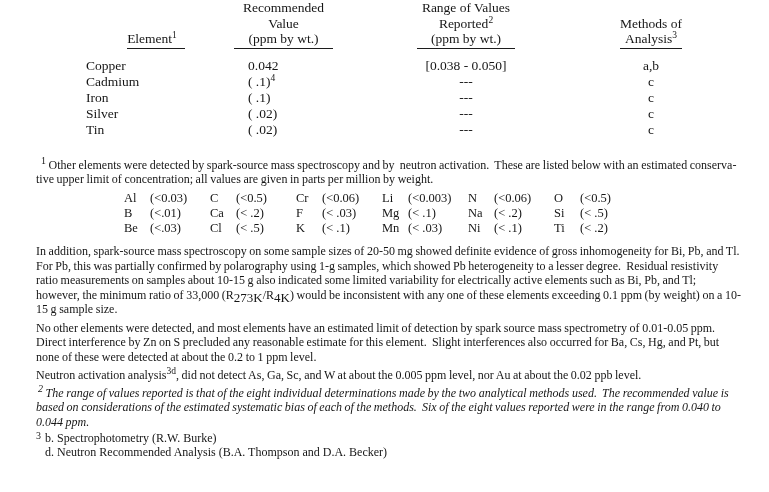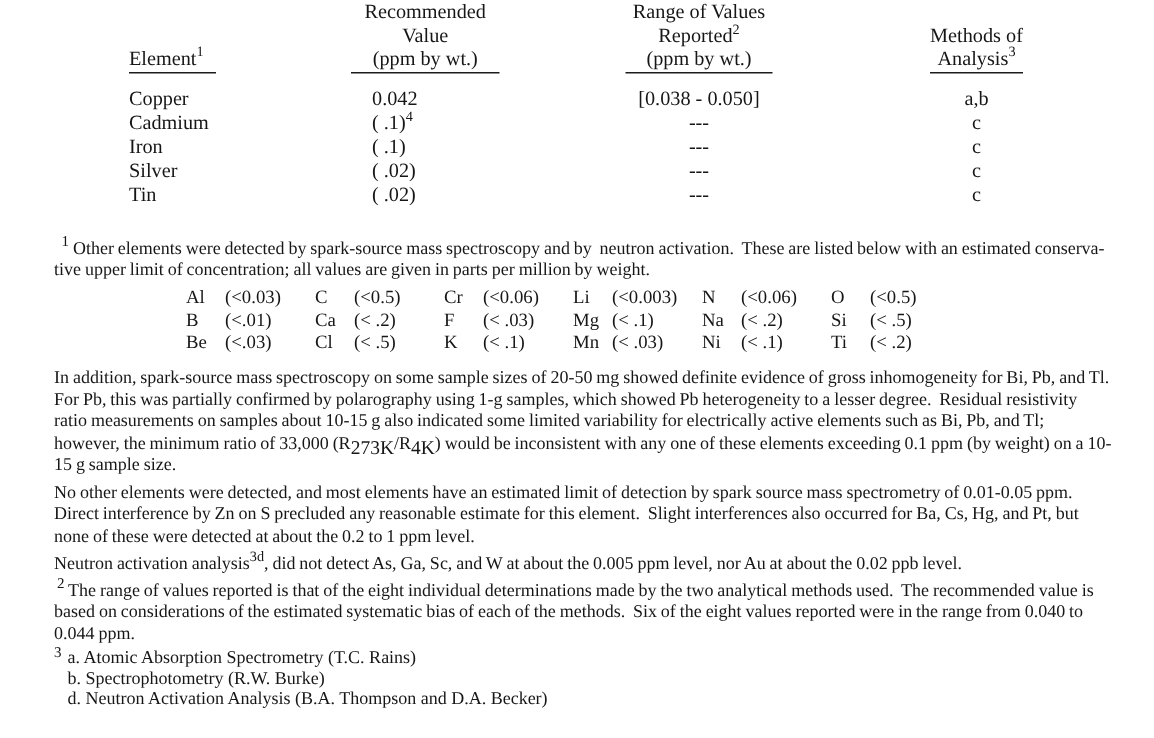--- a/index.html
+++ b/index.html
@@ -3,42 +3,42 @@
 <meta charset="utf-8">
 <style>
   * { margin:0; padding:0; box-sizing:border-box; }
   html,body { width:769px; height:492px; background:#ffffff; overflow:hidden; }
   body { font-family:"Liberation Serif","DejaVu Serif",serif; color:#161616; }
   .page { width:769px; height:492px; padding:0 16px 0 36px; overflow:hidden; }
 
   
   .main-table { border-collapse:collapse; table-layout:fixed; margin-left:50px; font-size:13.5px; line-height:15.5px; }
   .main-table th { font-weight:normal; vertical-align:bottom; text-align:center; padding:0 0 2px 0; }
-  .main-table th.th-el { text-align:left;margin-top:26px; }
+  .main-table th.th-el { text-align:center;margin-top:26px; }
   .ul { display:inline-block; border-bottom:1.6px solid #1c1c1c; padding-bottom:1px; }
   .ul-pad { padding-left:14px; padding-right:14px; }
   .ul-el { padding-right:8px; }
   .ul-mth { padding-left:5px; padding-right:5px; }
   .hsup { font-size:9.5px; line-height:0; vertical-align:super; }
   .isub { font-size:13px; line-height:0; vertical-align:sub; }
   .main-table td { height:16px; line-height:16px; }
   .main-table tbody tr:first-child td { padding-top:7px; height:23px; }
   .td-el { text-align:left; }
   .td-val { text-align:left; padding-left:22px; }
   .td-rng { text-align:center; }
   .td-mth { text-align:center; }
 
   
   .fn, .para { font-size:12px; line-height:14.5px; white-space:pre-wrap; word-spacing:-0.4px; }
   .fnm { font-size:10px; line-height:0; vertical-align:super; }
   .fn1 { margin-top:20px; text-indent:5px; }
   .para1 { margin-top:8px; }
   .para2 { margin-top:4px; }
   .para3 { margin-top:4px; }
-  .fn2 { margin-top:3px; text-indent:2px; }
+  .fn2 { margin-top:3px; text-indent:2px;font-style:italic; }
   .fn4 { margin-top:3px; text-indent:2px; }
 
   
   .grid { border-collapse:collapse; table-layout:fixed; margin-left:88px; margin-top:4px; font-size:12.5px; }
   .grid td { width:86px; line-height:15.3px; white-space:nowrap; }
   .gsym { display:inline-block; width:26px; }
 
   
   .fn3 { margin-top:3px; position:relative; padding-left:9px; font-size:12px; }
   .fn3m { position:absolute; left:0; top:4px; }
@@ -152,19 +152,18 @@
 none of these were detected at about the 0.2 to 1 ppm level.</p>
 
   <p class="para para3"><span>Neutron activation analysis</span><sup class="hsup">3d</sup><span>, did not detect As, Ga, Sc, and W at about the 0.005 ppm level, nor Au at about the 0.02 ppb level.</span></p>
 
   <div class="fn fn2"><sup class="fnm">2</sup><span> The range of values reported is that of the eight individual determinations made by the two analytical methods used.  The recommended value is
 based on considerations of the estimated systematic bias of each of the methods.  Six of the eight values reported were in the range from 0.040 to
 0.044 ppm.</span></div>
 
   <div class="fn3">
     <sup class="fnm fn3m">3</sup>
-    <div class="fn3-item">a. Atomic Absorption Spectrometry (T.C. Rains)</div>
     <div class="fn3-item">b. Spectrophotometry (R.W. Burke)</div>
-    <div class="fn3-item">d. Neutron Activation Analysis (B.A. Thompson and D.A. Becker)</div>
+    <div class="fn3-item">d. Neutron Recommended Analysis (B.A. Thompson and D.A. Becker)</div>
   </div>
 
 
 </div>
 
 </body></html>

